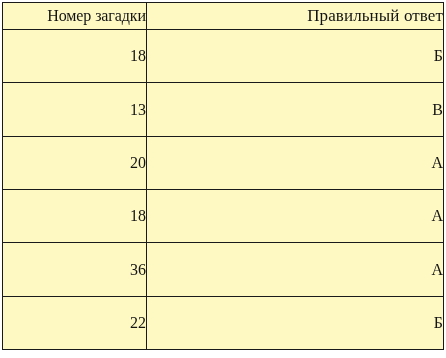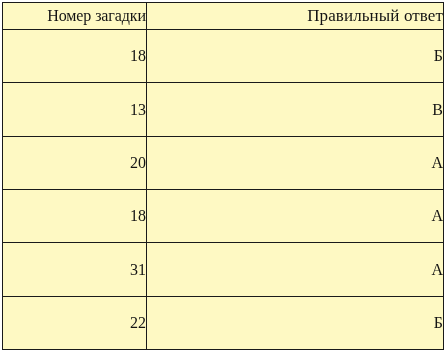--- a/index.html
+++ b/index.html
@@ -97,21 +97,21 @@
     </tr>
     <tr class="data-row">
       <td class="cell-number">20</td>
       <td class="cell-answer">А</td>
     </tr>
     <tr class="data-row">
       <td class="cell-number">18</td>
       <td class="cell-answer">А</td>
     </tr>
     <tr class="data-row">
-      <td class="cell-number">31</td>
+      <td class="cell-number">36</td>
       <td class="cell-answer">А</td>
     </tr>
     <tr class="data-row">
       <td class="cell-number">22</td>
       <td class="cell-answer">Б</td>
     </tr>
   </tbody>
 </table>
 
 </body></html>

